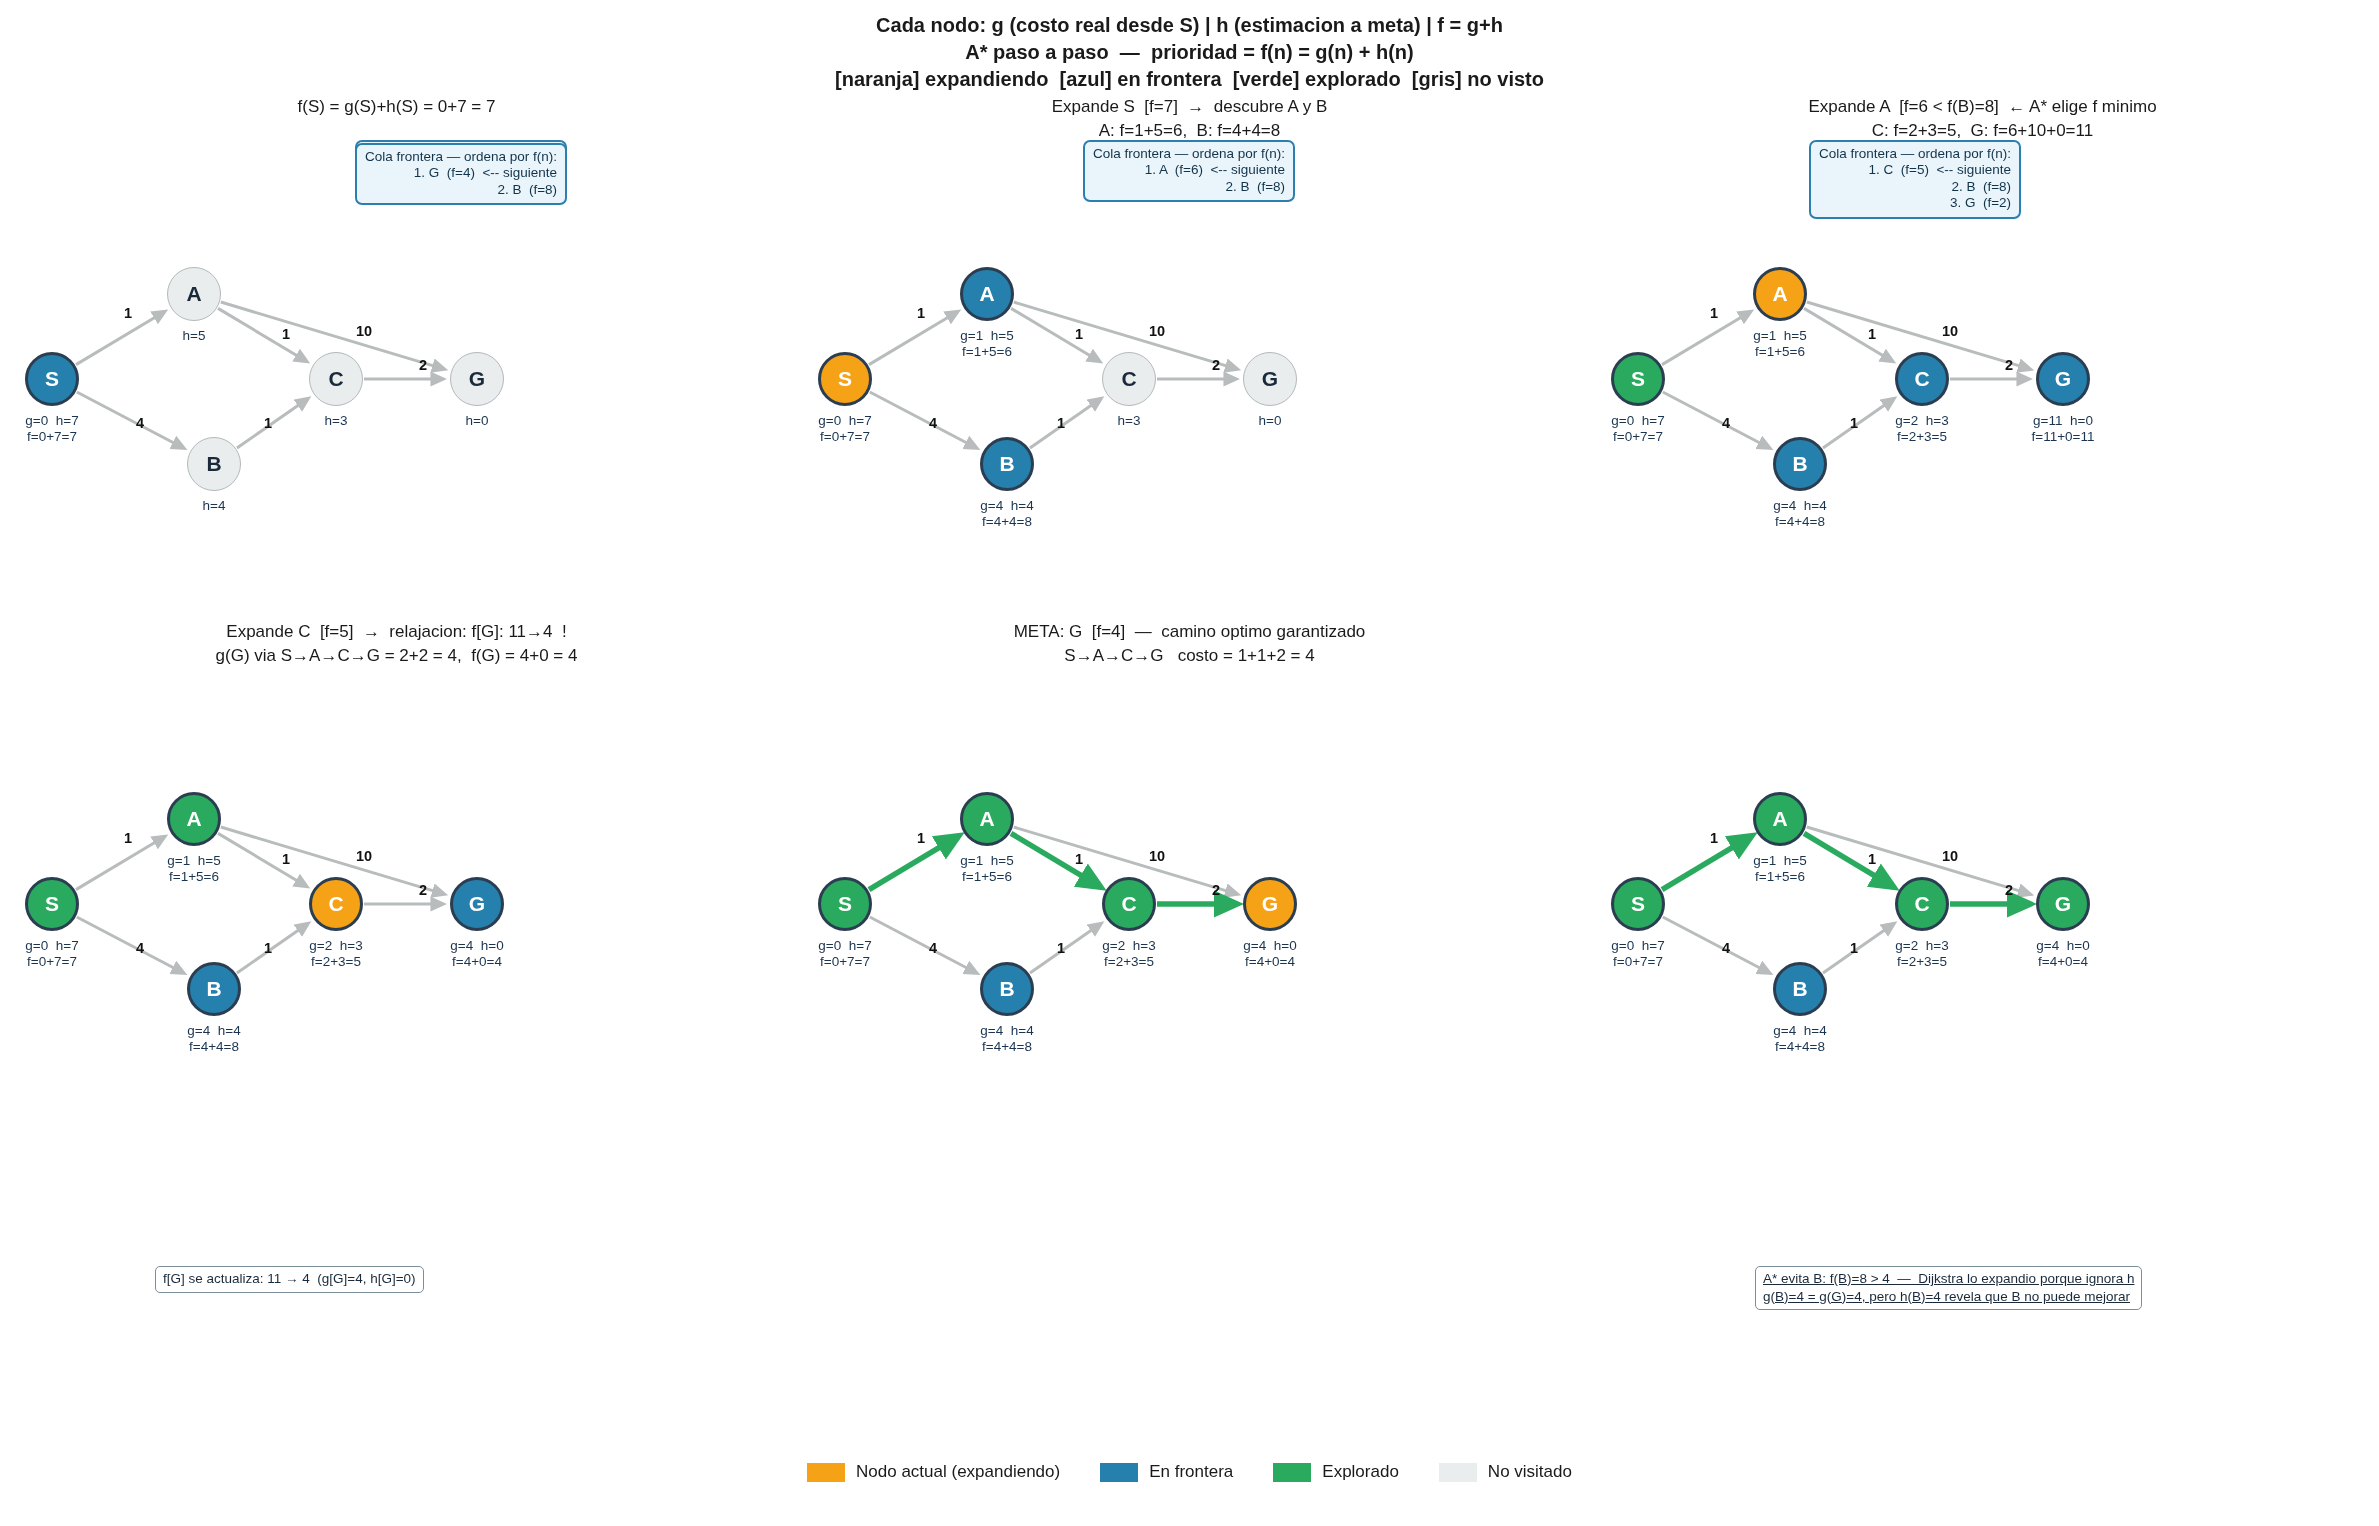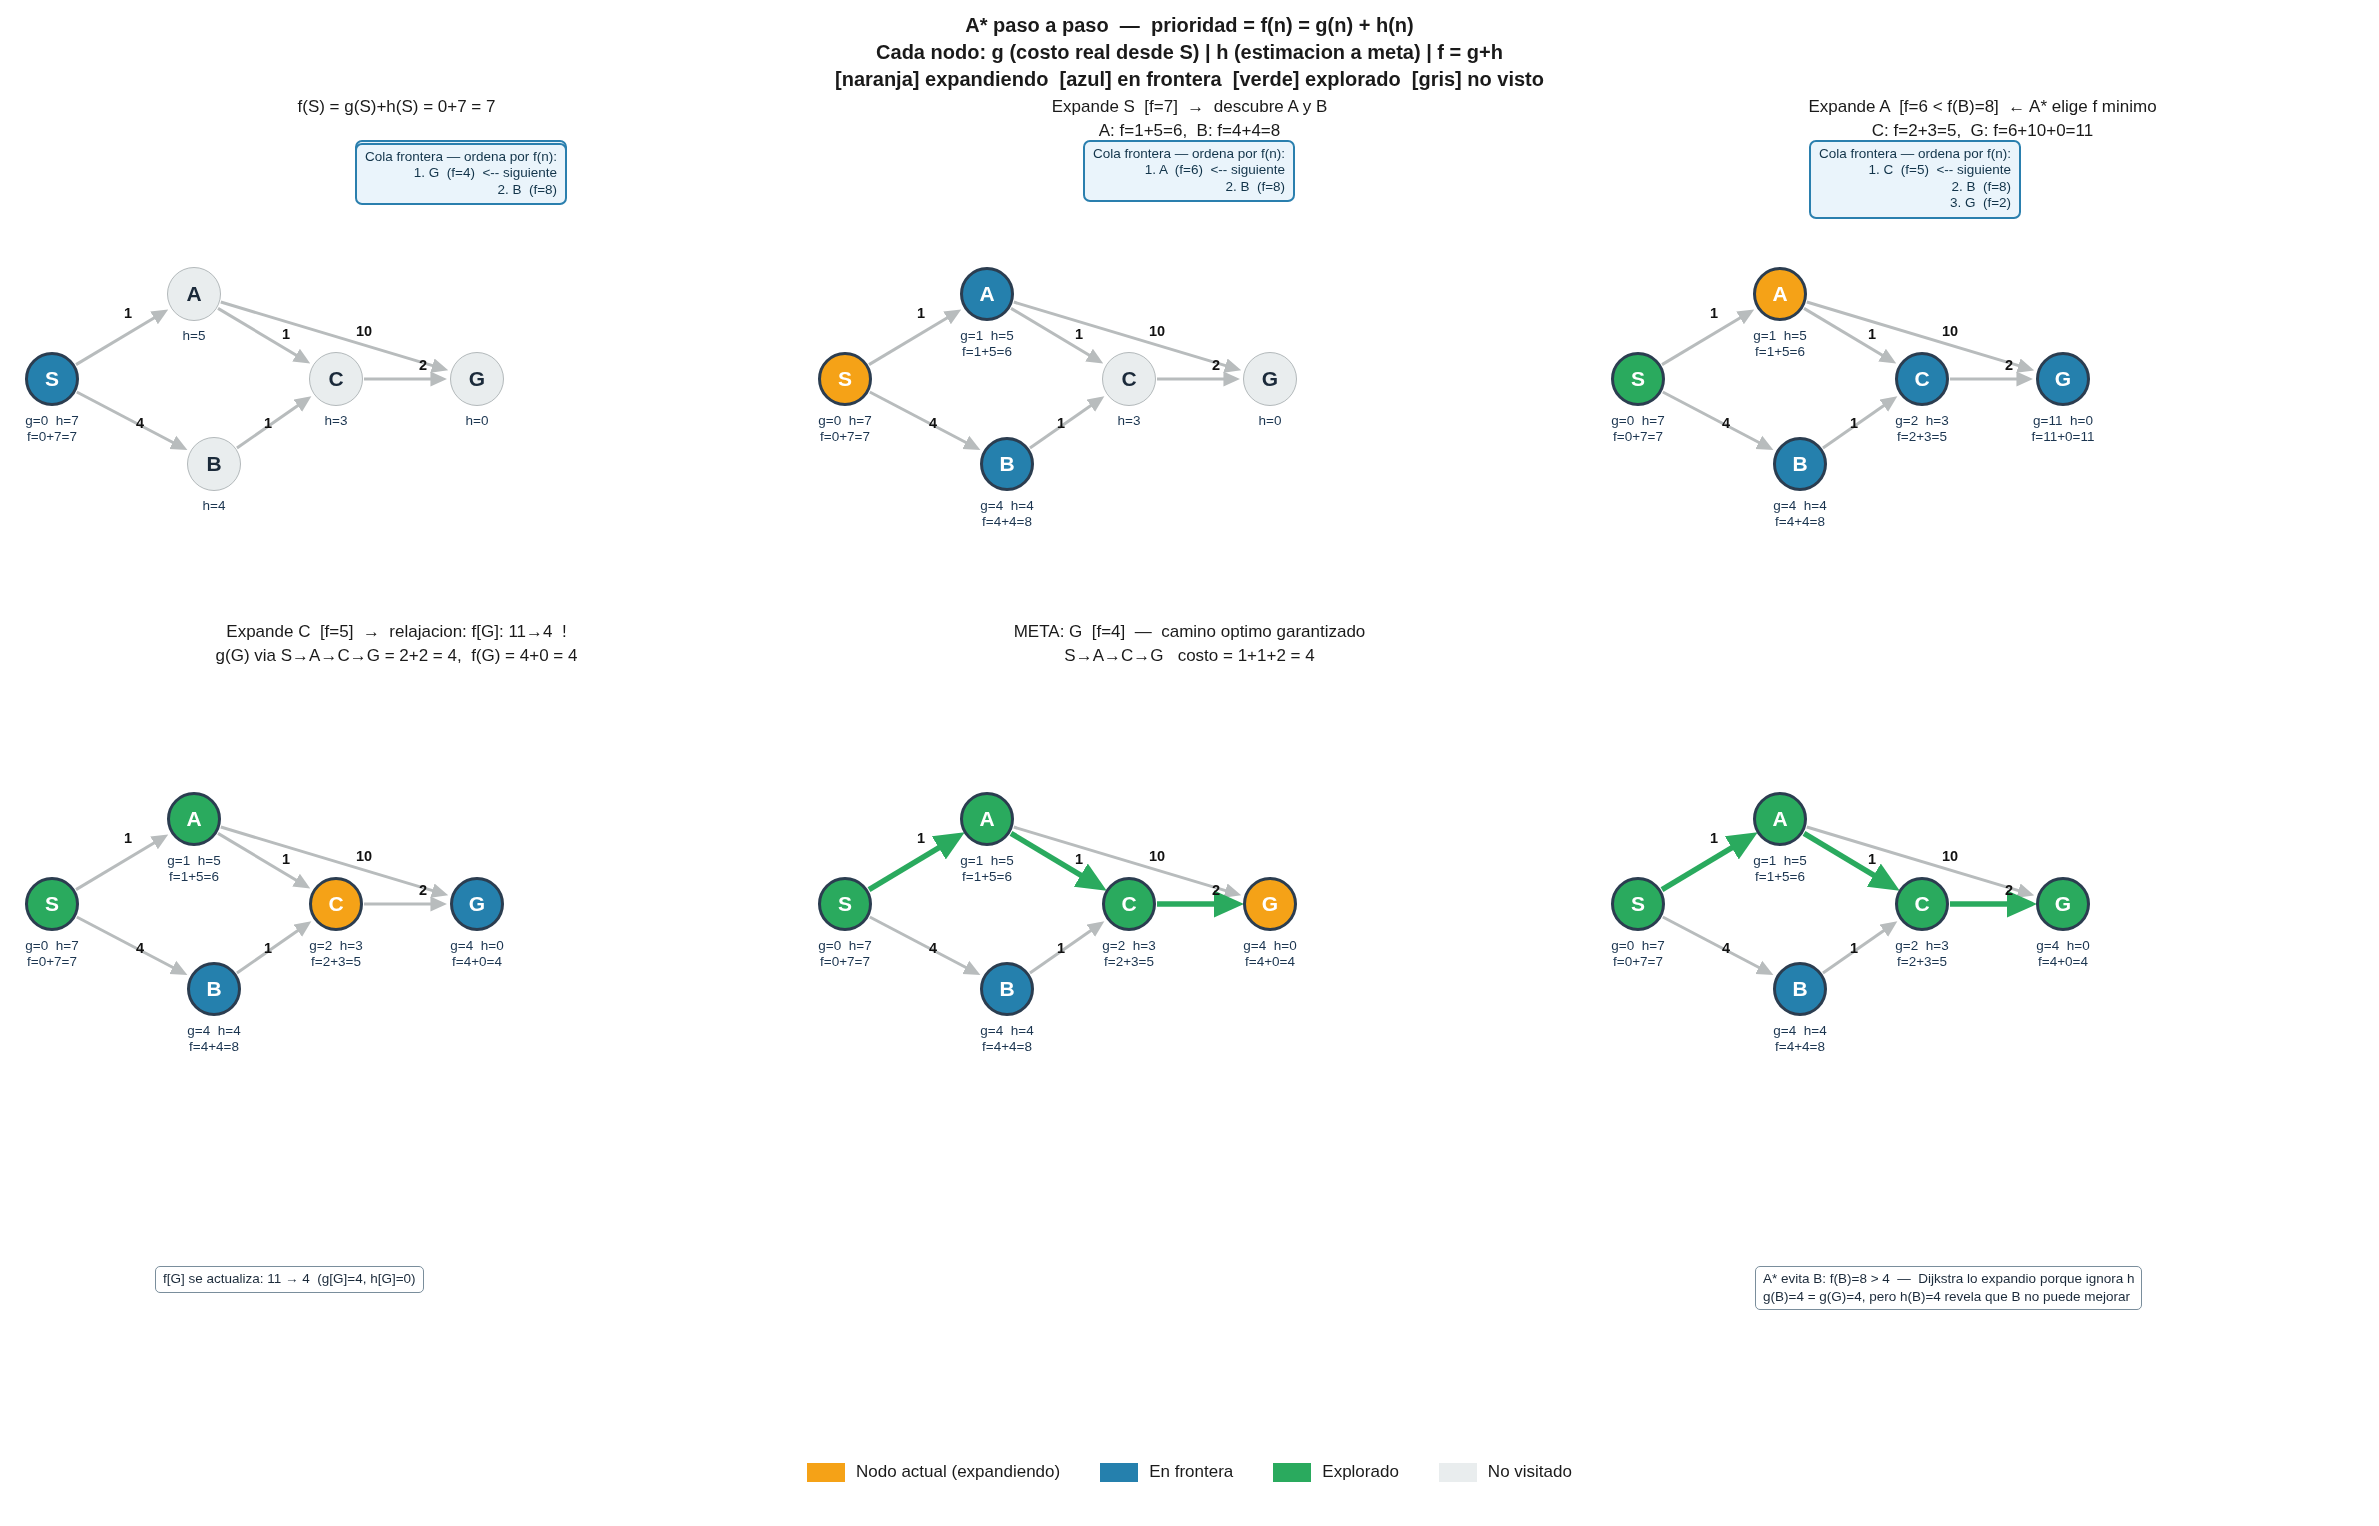--- a/index.html
+++ b/index.html
@@ -35,22 +35,22 @@
 
   .legend{position:absolute;left:0;top:1462px;width:2379px;display:flex;justify-content:center;align-items:center;gap:40px;}
   .lgitem{display:flex;align-items:center;gap:11px;text-align:right;}
   .swatch{width:38px;height:19px;}
   .lglabel{font-size:17px;color:#1a1a1a;white-space:pre;}
 </style>
 </head>
 <body>
 
 <div class="fig-title">
+  <div>Cada nodo: g (costo real desde S) | h (estimacion a meta) | f = g+h</div>
   <div>A* paso a paso  —  prioridad = f(n) = g(n) + h(n)</div>
-  <div>Cada nodo: g (costo real desde S) | h (estimacion a meta) | f = g+h</div>
   <div>[naranja] expandiendo  [azul] en frontera  [verde] explorado  [gris] no visto</div>
 </div>
 
 <div id="panels-root">
     <div class="panel" style="left: 0px; top: 95px;">
       <div class="panel-title">
         <div>f(S) = g(S)+h(S) = 0+7 = 7</div>
       </div>
       <div class="gwrap" style="top: 88px;">
         <svg class="edges">
@@ -326,14 +326,14 @@
       <div class="swatch" style="background: rgb(233, 237, 238);"></div>
       <div class="lglabel">No visitado</div>
     </div>
   </div>
 
 <div class="queue-box" style="left: 355px; top: 140px;"><div>Cola frontera — ordena por f(n):</div><div>1. S  (f=7)  &lt;-- siguiente</div></div>
 <div class="queue-box" style="left: 1083px; top: 140px;"><div>Cola frontera — ordena por f(n):</div><div>1. A  (f=6)  &lt;-- siguiente</div><div>2. B  (f=8)</div></div>
 <div class="queue-box" style="left: 1809px; top: 140px;"><div>Cola frontera — ordena por f(n):</div><div>1. C  (f=5)  &lt;-- siguiente</div><div>2. B  (f=8)</div><div>3. G  (f=2)</div></div>
 <div class="queue-box" style="left: 355px; top: 143px;"><div>Cola frontera — ordena por f(n):</div><div>1. G  (f=4)  &lt;-- siguiente</div><div>2. B  (f=8)</div></div>
 <div class="note-box" style="left: 155px; top: 1266px;">f[G] se actualiza: 11 → 4  (g[G]=4, h[G]=0)</div>
-<div class="note-box" style="left: 1755px; top: 1266px;">A* evita B: f(B)=8 &gt; 4  —  Dijkstra lo expandio porque ignora h
+<div class="note-box" style="left: 1755px; top: 1266px; text-decoration: underline;">A* evita B: f(B)=8 &gt; 4  —  Dijkstra lo expandio porque ignora h
 g(B)=4 = g(G)=4, pero h(B)=4 revela que B no puede mejorar</div>
 
 </body></html>

